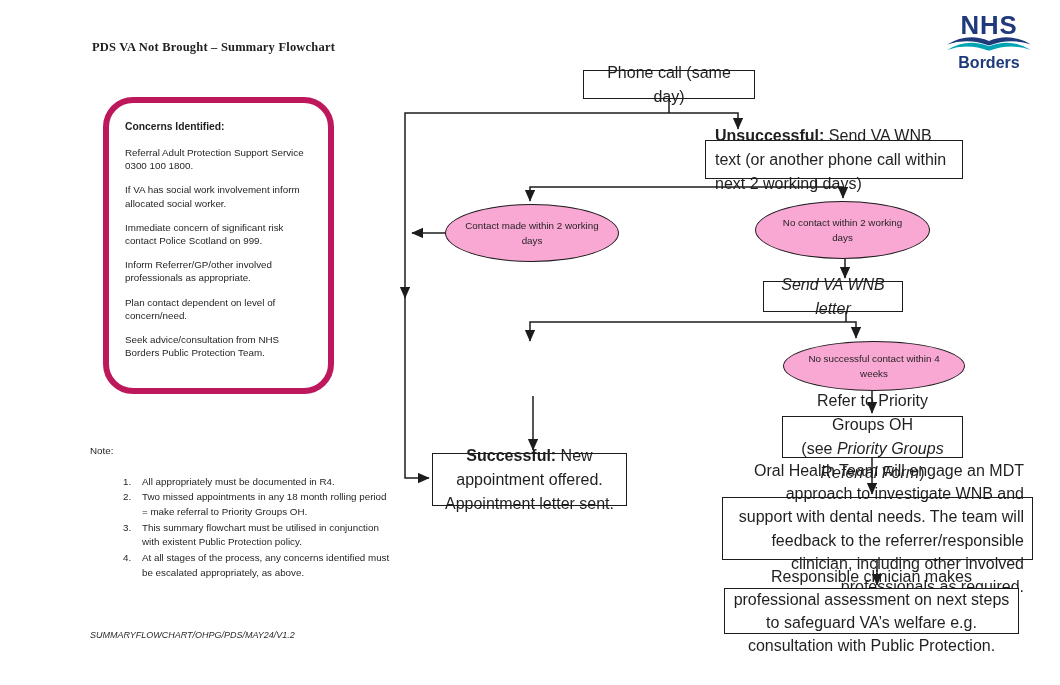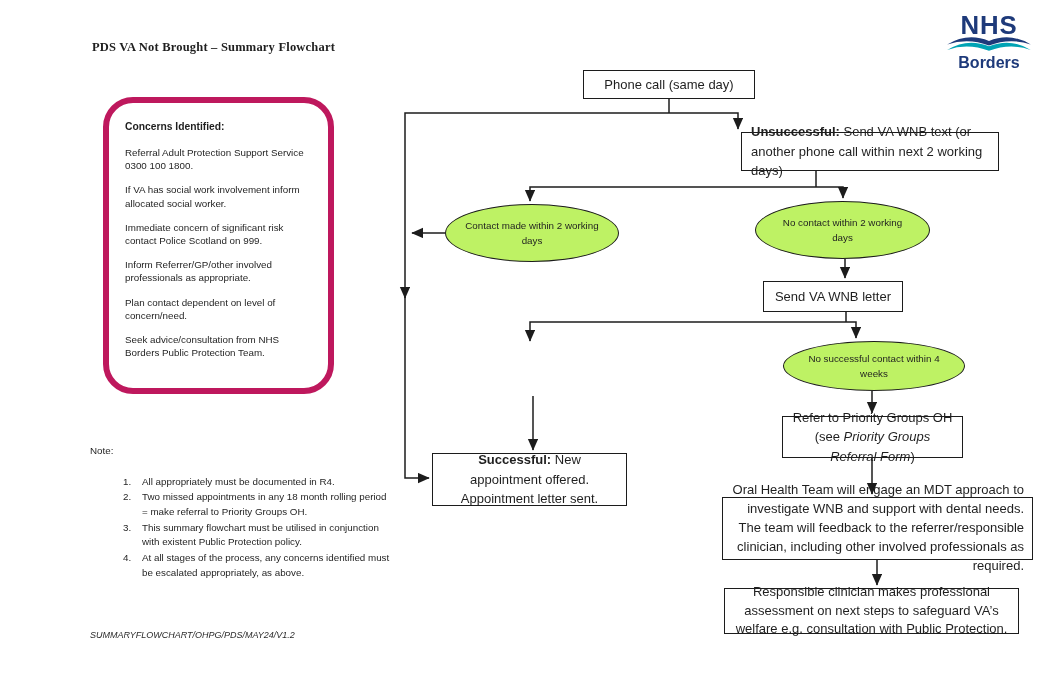--- a/index.html
+++ b/index.html
@@ -25,38 +25,38 @@
   .concerns p { margin:0 0 11px 0; }
   
   .note { position:absolute; left:90px; top:432px; width:300px; font-size:9.8px; line-height:1.5; }
   .note-heading { margin:12px 0 16px 0; }
   .note ol { margin:0; padding:0 0 0 44px; }
   .note li { margin:0 0 1px 0; padding-left:8px; }
   
   .fbox {
     position:absolute; border:1.7px solid #1c1c1c; background:#fff; box-sizing:border-box;
     display:flex; align-items:center; justify-content:center; text-align:center;
-    font-size:13px; line-height:1.5; padding:2px 8px;
+    font-size:16px; line-height:1.5; padding:2px 8px;
   }
   .fbox.left { justify-content:flex-start; text-align:left; padding-left:9px; padding-right:6px; }
   .oval {
-    position:absolute; border:1.5px solid #1c1c1c; border-radius:50%; background:#bef264;
+    position:absolute; border:1.5px solid #1c1c1c; border-radius:50%; background:#f9a8d4;
     box-sizing:border-box; display:flex; align-items:center; justify-content:center;
     text-align:center; font-size:9.8px; line-height:1.55; padding:4px 16px;
   }
   .b { font-weight:bold; }
   .i { font-style:italic; }
   .connectors { position:absolute; left:0; top:0; width:1060px; height:685px; pointer-events:none; }
   .logo { position:absolute; left:944px; top:9px; width:90px; height:64px; }
   
   #n-phone     { left:583px; top:70px;  width:172px; height:29px; }
-  #n-unsucc    { left:705px; top:132px; width:258px; height:39px;margin-left:36px; }
+  #n-unsucc    { left:705px; top:140px; width:258px; height:39px; }
   #n-contact   { left:445px; top:204px; width:174px; height:58px; }
   #n-nocontact { left:755px; top:201px; width:175px; height:58px;justify-content:flex-end; }
-  #n-letter    { left:763px; top:281px; width:140px; height:31px; }
+  #n-letter    { left:763px; top:281px; width:140px; height:31px;font-style:italic; }
   #n-succ2wk   { left:450px; top:344px; width:166px; height:52px; }
   #n-nosucc2wk { left:783px; top:341px; width:182px; height:50px; }
   #n-succappt  { left:432px; top:453px; width:195px; height:53px; }
   #n-refer     { left:782px; top:416px; width:181px; height:42px; }
   #n-oral      { left:722px; top:497px; width:311px; height:63px; line-height:1.45;text-align:right; }
   #n-resp      { left:724px; top:588px; width:295px; height:46px; line-height:1.45; }
 </style>
 </head>
 <body>
 

